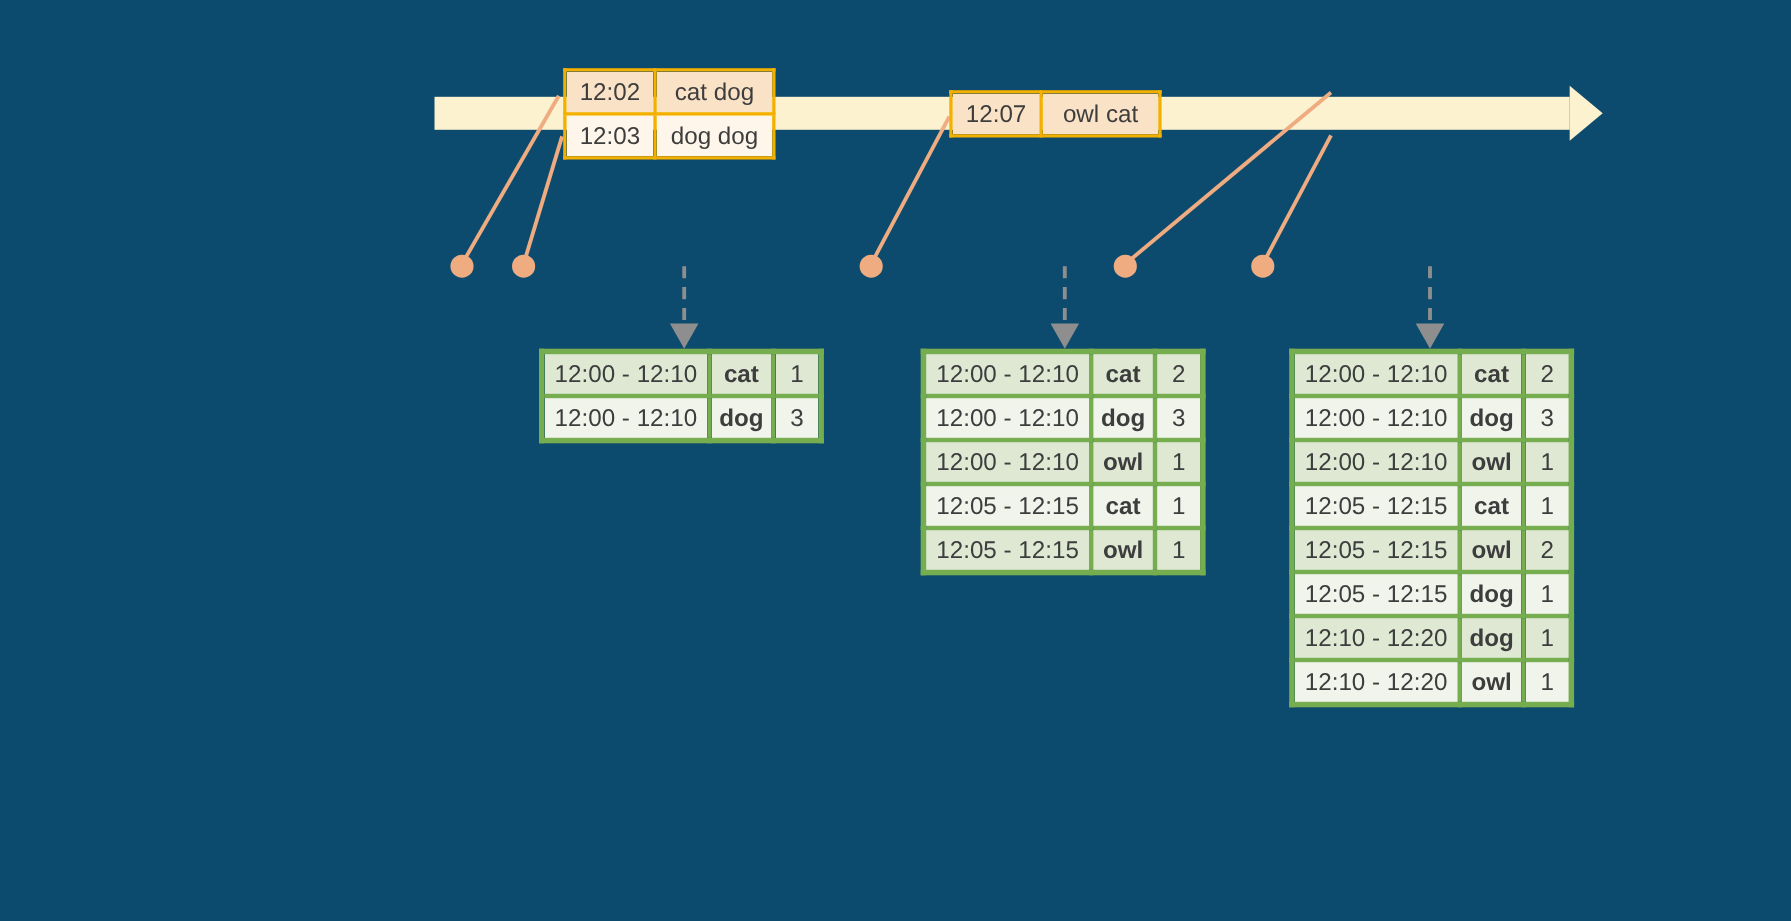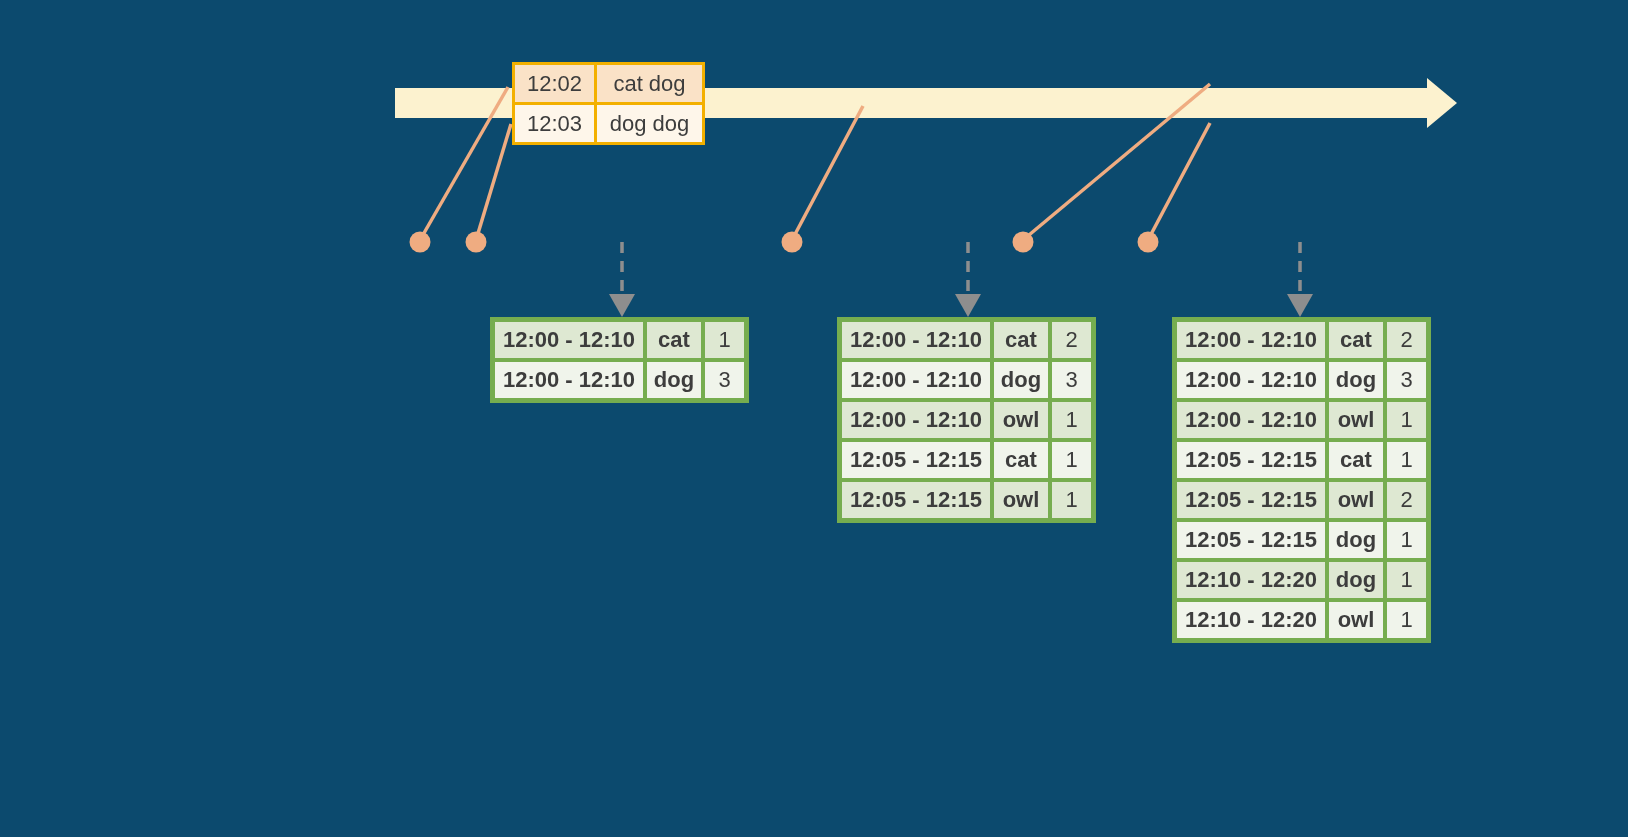--- a/index.html
+++ b/index.html
@@ -22,21 +22,21 @@
   .etable td{border:3px solid var(--c-amber,#f3b000);height:35px;}
   .etable .c-time{width:77px;}
   .etable .c-words{width:103px;}
   .etable .c-words-sm{width:89px;}
   .etable tr:nth-child(odd) td{background:var(--c-peach_dark,#fae2c7);}
   .etable tr:nth-child(even) td{background:var(--c-peach_light,#fef6ea);}
 
   
   .gtable{border:5px solid var(--c-green_border,#76ad4f);}
   .gtable td{border:4px solid var(--c-green_border,#76ad4f);height:34px;}
-  .gtable .c-window{width:146px;font-weight:bold;}
+  .gtable .c-window{width:146px;}
   .gtable .c-word{width:52px;font-weight:bold;}
   .gtable .c-count{width:37px;}
   .gtable tr:nth-child(odd) td{background:var(--c-green_dark,#dee8d2);}
   .gtable tr:nth-child(even) td{background:var(--c-green_light,#f0f4eb);}
 </style>
 </head>
 <body>
 
 <div class="stage">
 
@@ -73,20 +73,28 @@
       <td class="c-time">12:02</td>
       <td class="c-words">cat dog</td>
     </tr>
     <tr>
       <td class="c-time">12:03</td>
       <td class="c-words">dog dog</td>
     </tr>
   </tbody>
     </table>
 
+  <table class="etable" style="left:863px;top:82px;">
+    <tbody>
+        <tr>
+      <td class="c-time">12:07</td>
+      <td class="c-words">owl cat</td>
+    </tr>
+  </tbody>
+    </table>
 
 
   <table class="gtable" style="left:490px;top:317px;">
     <tbody>
         <tr>
       <td class="c-window">12:00 - 12:10</td>
       <td class="c-word">cat</td>
       <td class="c-count">1</td>
     </tr>
     <tr>

